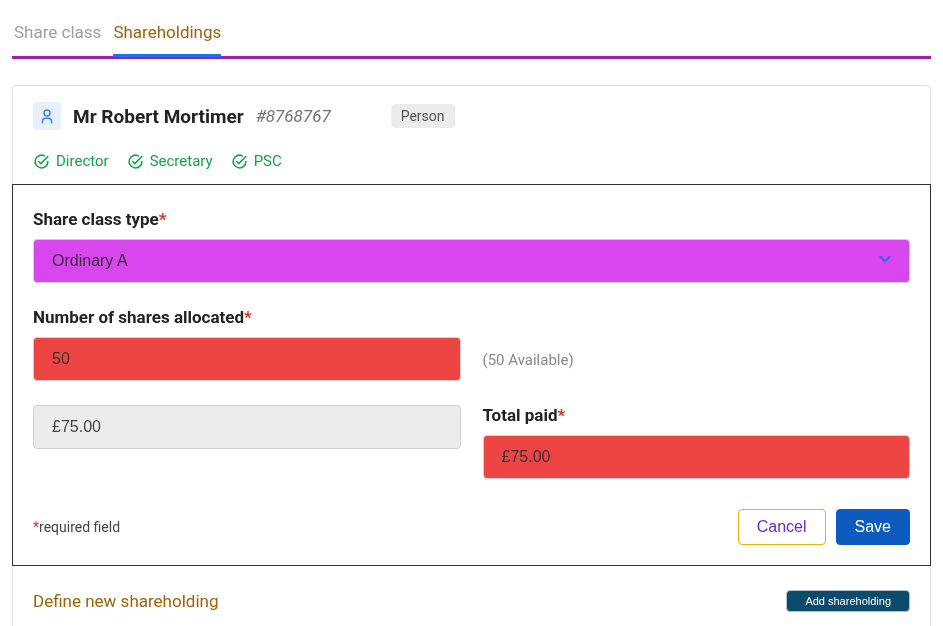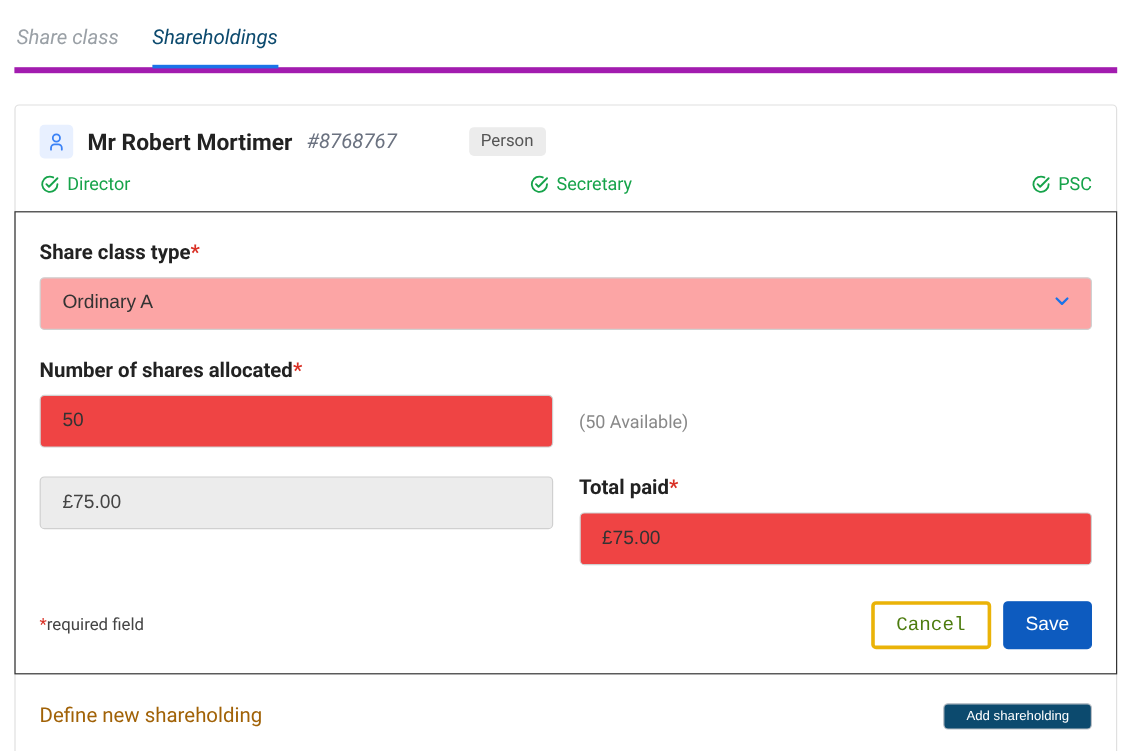--- a/index.html
+++ b/index.html
@@ -9,34 +9,33 @@
     }
     body {
       font-family: -apple-system, BlinkMacSystemFont, "Segoe UI", Roboto, "Helvetica Neue", Arial, sans-serif;
       background: #fff;
       padding: 12px;
       width: 943px;
       color: #333;
     }
     .tabs {
       display: flex;
-      gap: 28px;
-      border-bottom: 5px solid #a21caf;
+      gap: 12px;
+      border-bottom: 3px solid #a21caf;
       padding: 0 2px;
-      font-style: italic;
     }
     .tab {
       padding: 10px 0 14px 0;
       font-size: 17px;
       color: #9aa0a6;
       cursor: pointer;
       position: relative;
     }
     .tab.active {
-      color: #0c4a6e;
+      color: #a16207;
     }
     .tab.active::after {
       content: "";
       position: absolute;
       bottom: -1px;
       left: 0;
       right: 0;
       height: 3px;
       background: #1a73e8;
     }
@@ -82,22 +81,21 @@
       background: #ececec;
       color: #555;
       font-size: 14px;
       padding: 4px 10px;
       border-radius: 4px;
       margin-left: 48px;
     }
     .roles-row {
       display: flex;
       gap: 18px;
-      margin-top: 12px;
-      justify-content: space-between;
+      margin-top: 22px;
     }
     .role-tag {
       display: flex;
       align-items: center;
       gap: 6px;
       color: #16a34a;
       font-size: 15px;
     }
     .role-tag svg {
       width: 17px;
@@ -124,21 +122,21 @@
       width: 100%;
     }
     .select-input {
       width: 100%;
       height: 44px;
       border: 1px solid #d0d0d0;
       border-radius: 4px;
       padding: 0 40px 0 18px;
       font-size: 16px;
       color: #333;
-      background: #fca5a5;
+      background: #d946ef;
       appearance: none;
       cursor: pointer;
     }
     .select-chevron {
       position: absolute;
       right: 16px;
       top: 50%;
       transform: translateY(-50%);
       pointer-events: none;
     }
@@ -197,23 +195,22 @@
     }
     .btn {
       padding: 8px 18px;
       font-size: 16px;
       border-radius: 4px;
       cursor: pointer;
       border: 1px solid transparent;
     }
     .btn-cancel {
       background: #fff;
-      border: 3px solid #eab308;
-      color: #4d7c0f;
-      font-family: Liberation Mono, monospace;
+      border: 1px solid #eab308;
+      color: #6d28d9;
     }
     .btn-save {
       background: #0d5bbf;
       border: 1px solid #0d5bbf;
       color: #fff;
     }
     .footer-row {
       display: flex;
       justify-content: space-between;
       align-items: center;

